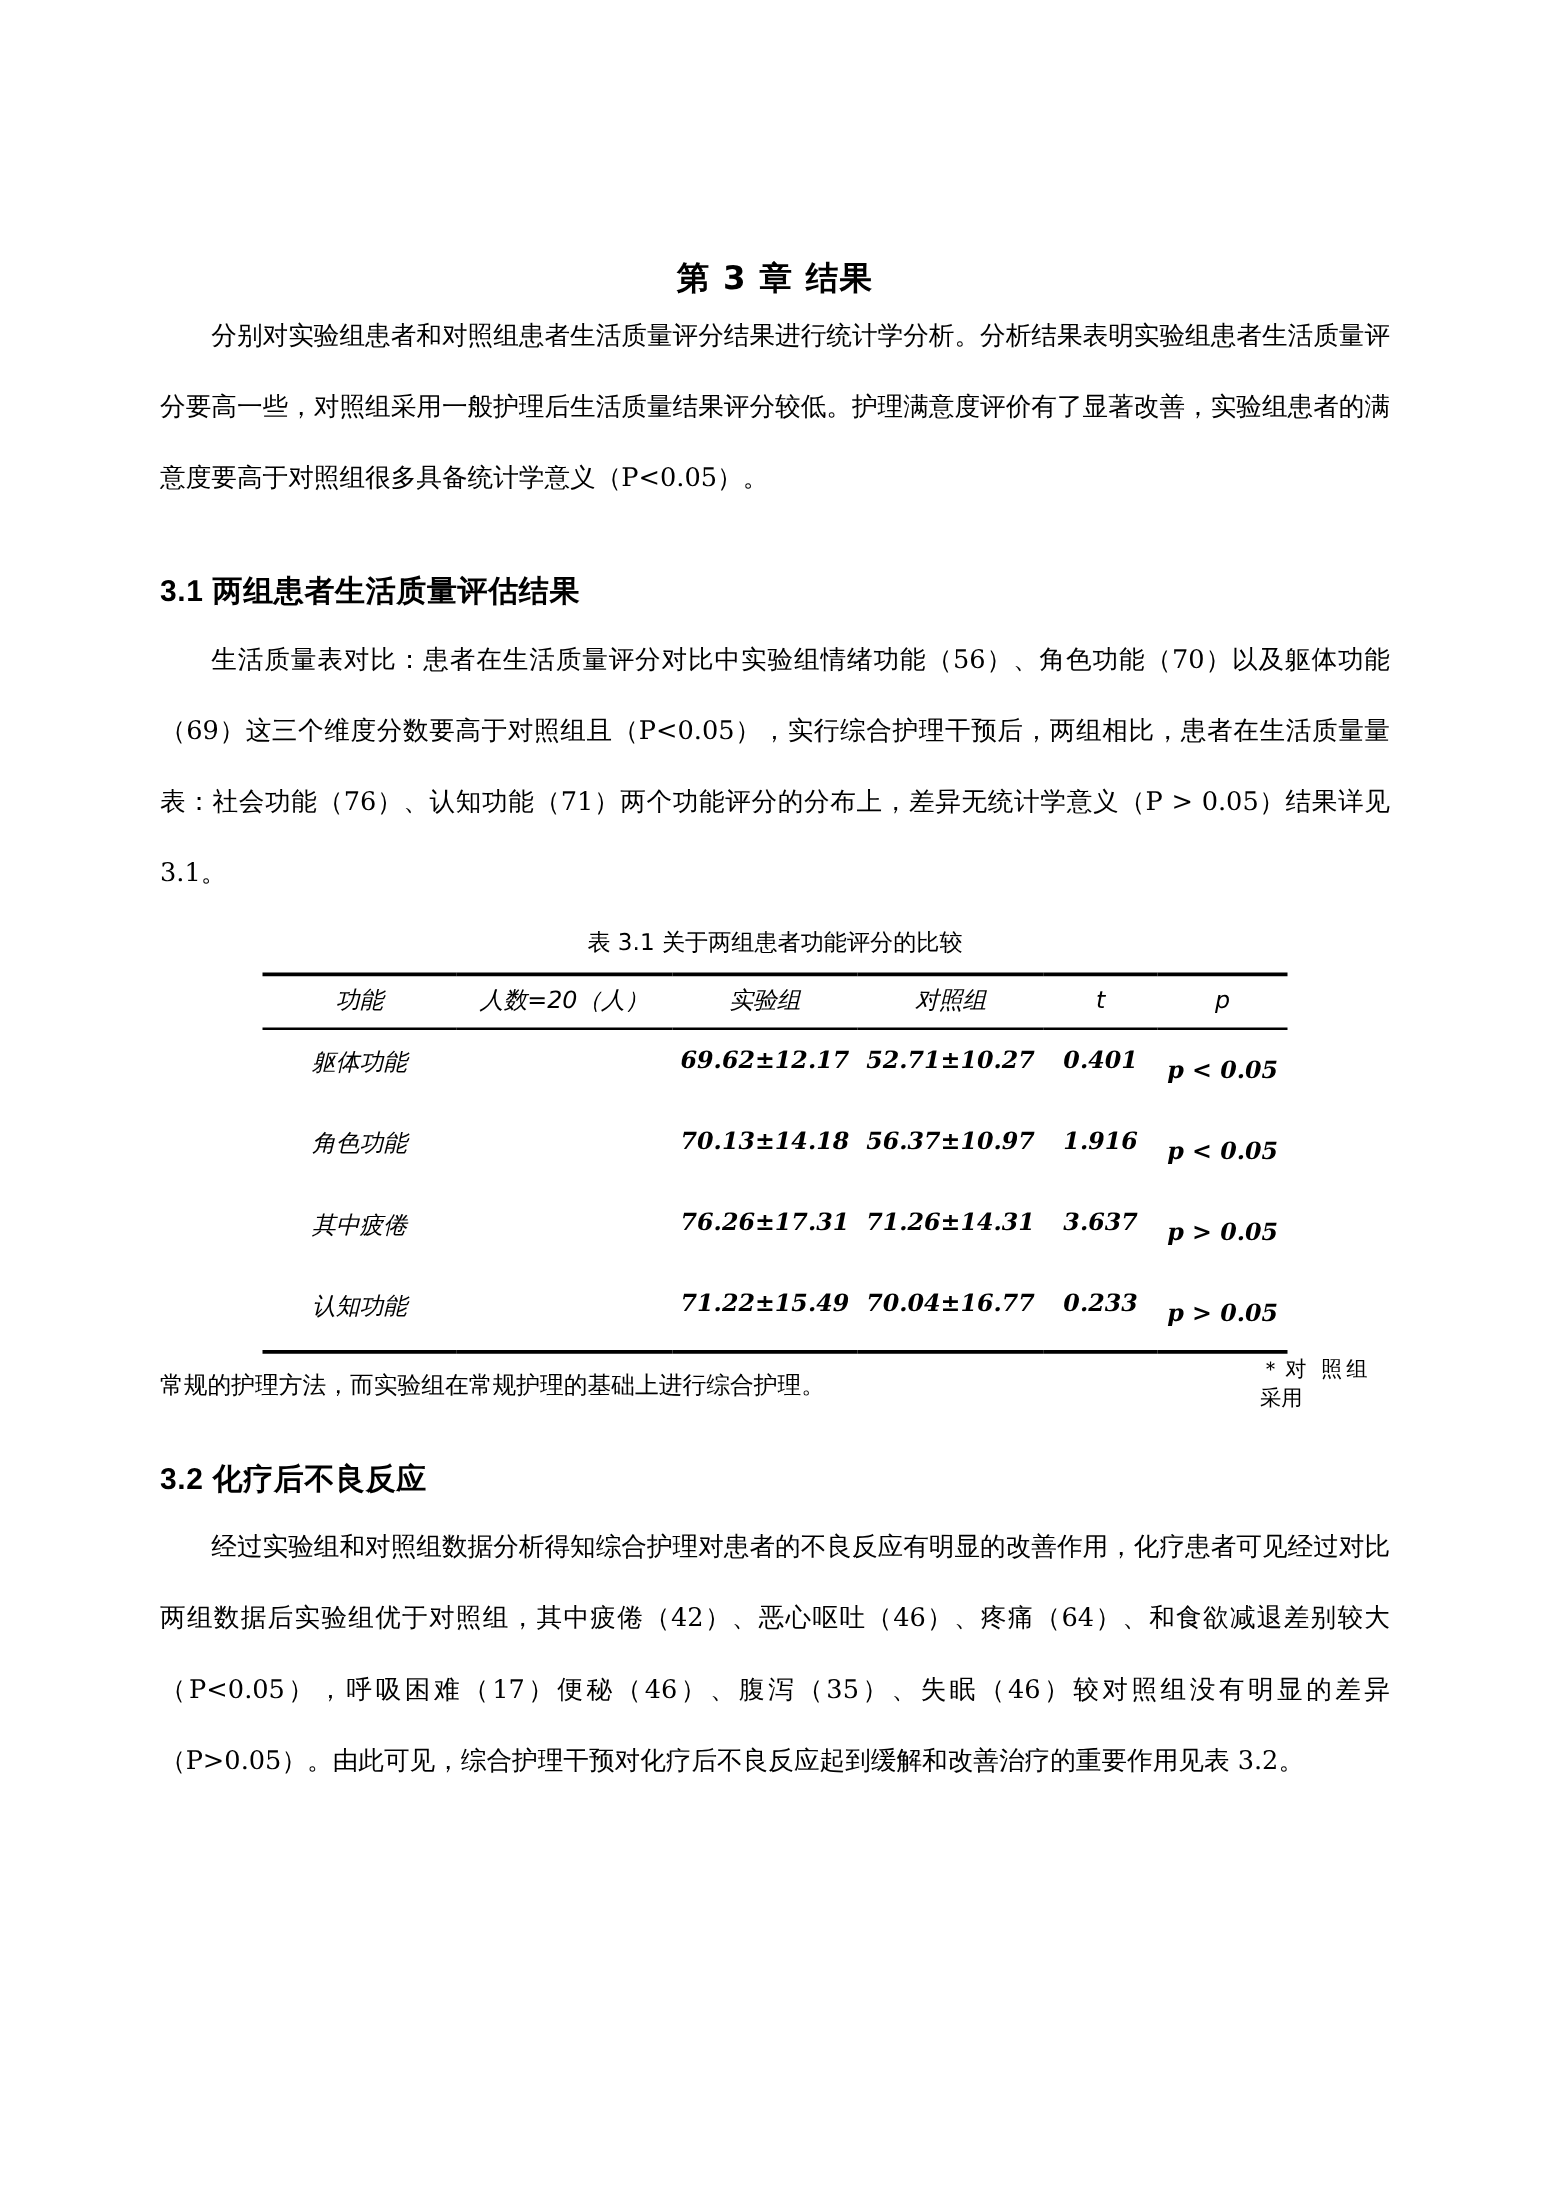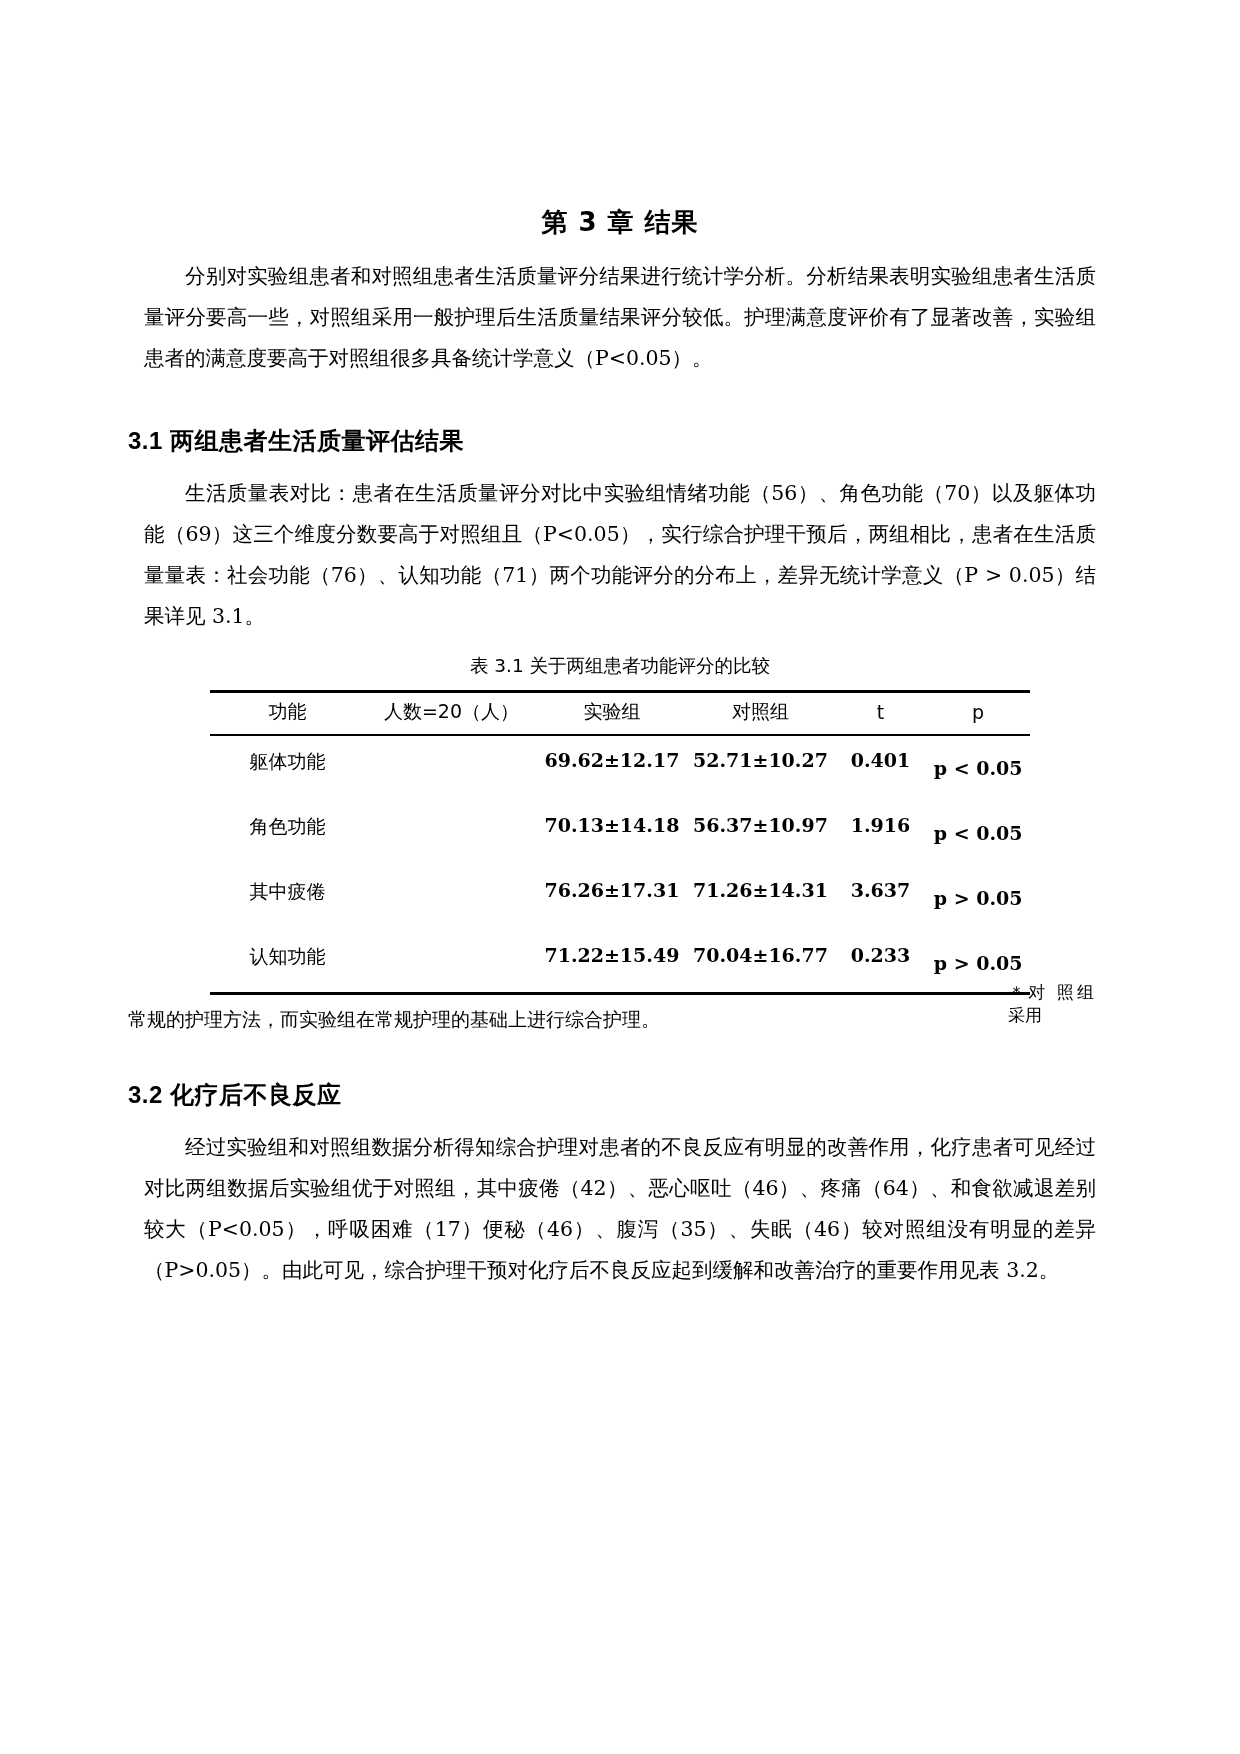--- a/index.html
+++ b/index.html
@@ -25,24 +25,24 @@
     text-align: center;
     font-size: 26px;
     font-weight: bold;
     letter-spacing: 1px;
     margin-top: 205px;
     margin-bottom: 0;
     font-family: "DejaVu Sans", "Liberation Sans", sans-serif;
   }
   p.body-para {
     font-size: 20.5px;
-    line-height: 41px;
+    line-height: 57px;
     text-align: justify;
     text-justify: inter-ideograph;
-    margin: 16px;
+    margin: 0;
     text-indent: 2em;
     font-family: "DejaVu Serif", "Liberation Serif", serif;
   }
   .intro-para {
     margin-top: 50px;
   }
   h2.section-heading {
     font-size: 24px;
     font-weight: bold;
     margin: 46px 0 10px 0;
@@ -56,20 +56,21 @@
     text-align: center;
     font-size: 18.5px;
     margin: 14px 0 6px 0;
     font-family: "DejaVu Sans", "Liberation Sans", sans-serif;
   }
   table.data-table {
     border-collapse: collapse;
     width: 820px;
     margin: 12px auto;
     font-family: "DejaVu Serif", "Liberation Serif", serif;
+    font-style: italic;
   }
   table.data-table thead th {
     font-size: 19px;
     font-weight: normal;
     padding: 6px 0 9px 0;
     text-align: center;
     font-family: "DejaVu Sans", "Liberation Sans", sans-serif;
   }
   table.data-table thead tr.head-row {
     border-top: 3px solid #000;
@@ -177,21 +178,21 @@
           <td class="col-func cell-chn">认知功能</td>
           <td class="col-n"></td>
           <td class="col-exp cell-val">71.22±15.49</td>
           <td class="col-ctl cell-val">70.04±16.77</td>
           <td class="col-t cell-t">0.233</td>
           <td class="col-p cell-p">p &gt; 0.05</td>
         </tr>
       </tbody>
     </table>
 
-    <div class="table-note-right" style="top: 328px;">＊对 照组采用</div>
+    <div class="table-note-right" style="top: 344px;">＊对 照组采用</div>
   </div>
 
   <p class="table-footnote">常规的护理方法，而实验组在常规护理的基础上进行综合护理。</p>
 
   <h2 class="section-heading sec2-heading">3.2 化疗后不良反应</h2>
 
   <p class="body-para">经过实验组和对照组数据分析得知综合护理对患者的不良反应有明显的改善作用，化疗患者可见经过对比两组数据后实验组优于对照组，其中疲倦（42）、恶心呕吐（46）、疼痛（64）、和食欲减退差别较大（P&lt;0.05），呼吸困难（17）便秘（46）、腹泻（35）、失眠（46）较对照组没有明显的差异（P&gt;0.05）。由此可见，综合护理干预对化疗后不良反应起到缓解和改善治疗的重要作用见表 3.2。</p>
 
 </div>
 

